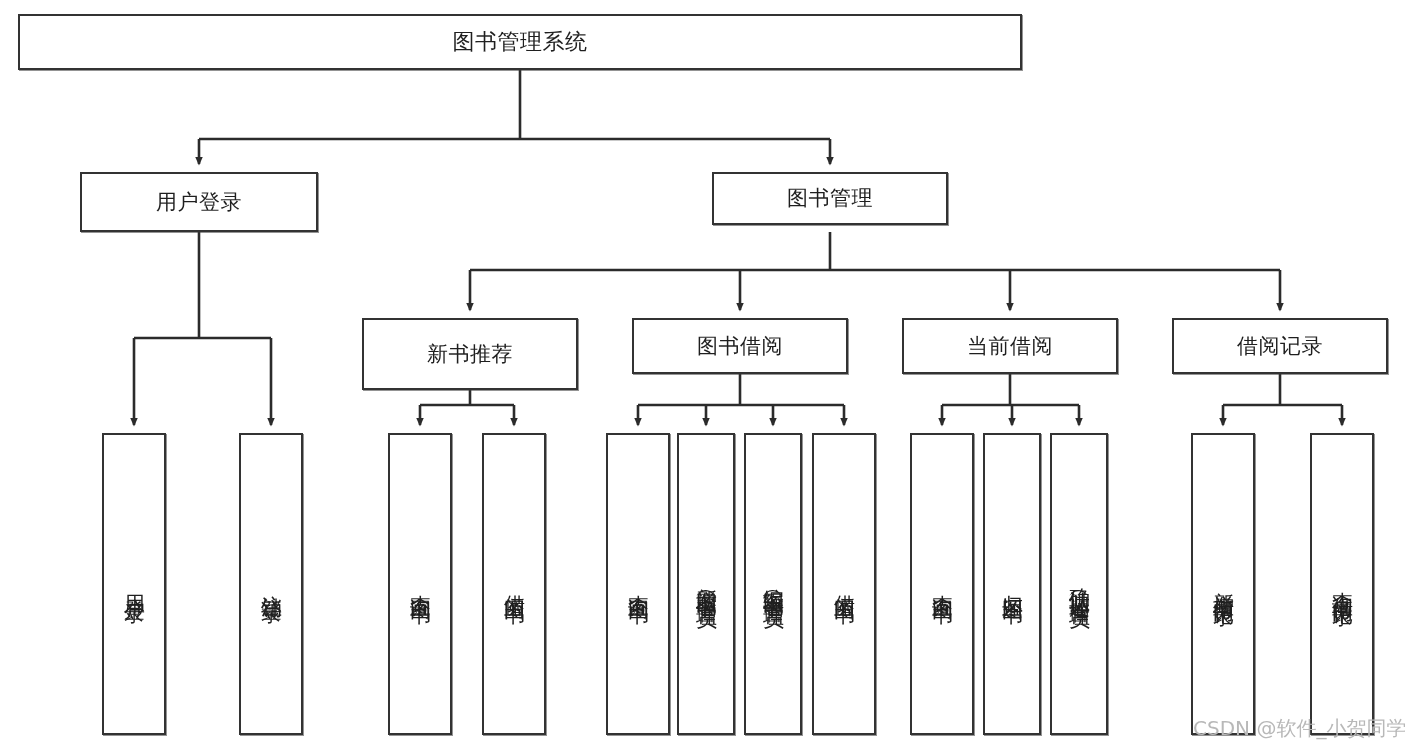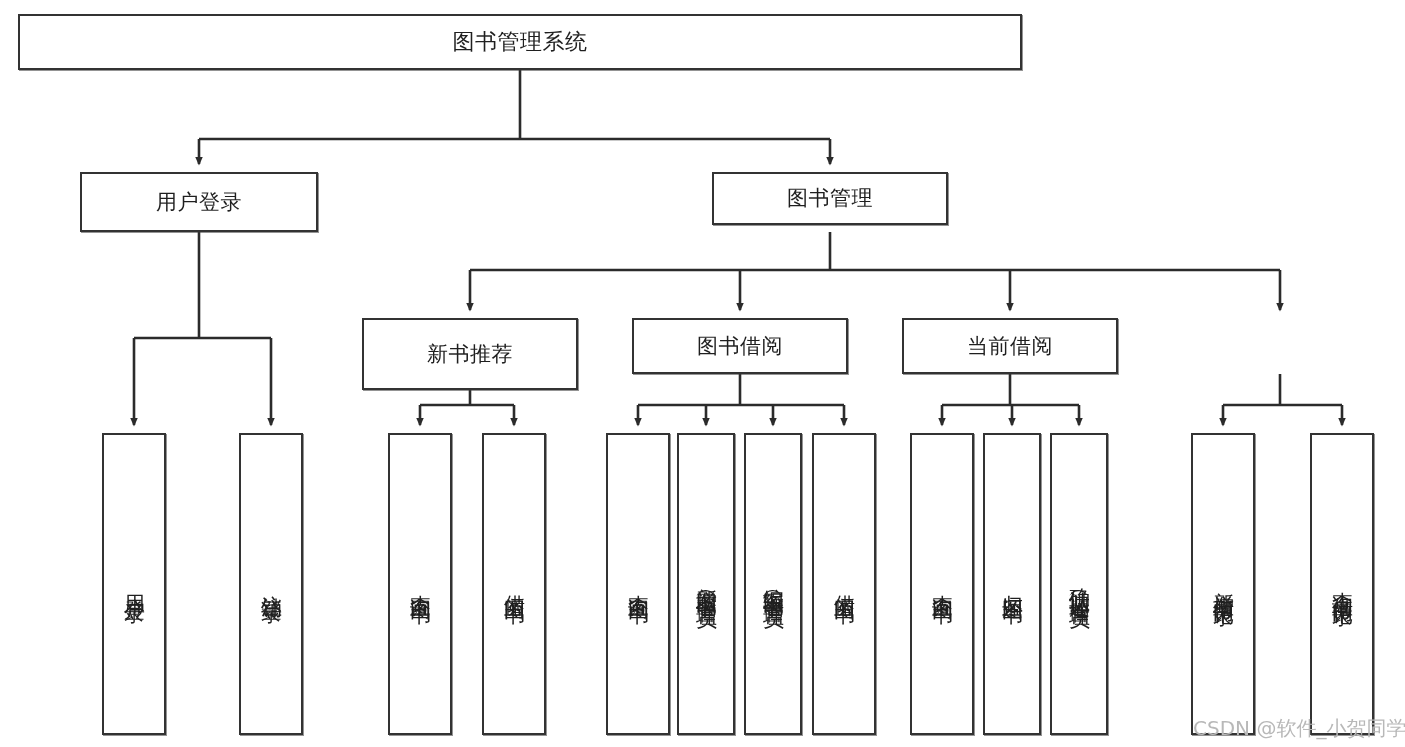--- a/index.html
+++ b/index.html
@@ -140,20 +140,23 @@
 
   <div class="node horizontal" style="left:362px; top:318px; width:216px; height:72px;">
     <span class="label">新书推荐</span>
   </div>
   <div class="node horizontal" style="left:632px; top:318px; width:216px; height:56px;">
     <span class="label">图书借阅</span>
   </div>
   <div class="node horizontal" style="left:902px; top:318px; width:216px; height:56px;align-items:center;">
     <span class="label">当前借阅</span>
   </div>
+  <div class="node horizontal" style="left:1172px; top:318px; width:216px; height:56px;">
+    <span class="label">借阅记录</span>
+  </div>
 
   <div class="node vertical" style="left:102px; top:433px; width:64px; height:302px;">
     <span class="label">用户登录</span>
   </div>
   <div class="node vertical" style="left:239px; top:433px; width:64px; height:302px;">
     <span class="label">注销登录</span>
   </div>
   <div class="node vertical" style="left:388px; top:433px; width:64px; height:302px;">
     <span class="label">查询图书</span>
   </div>

